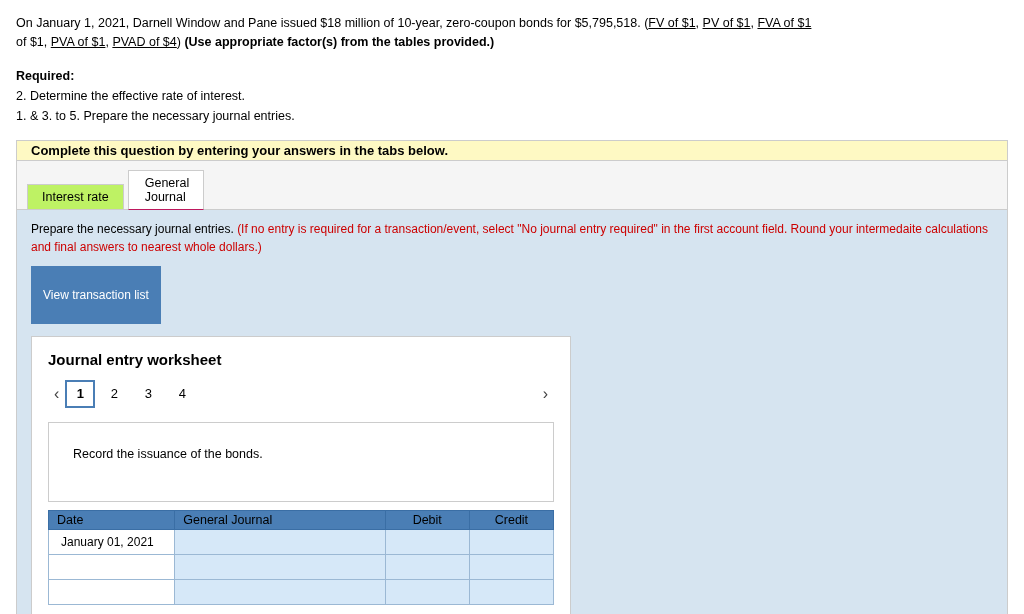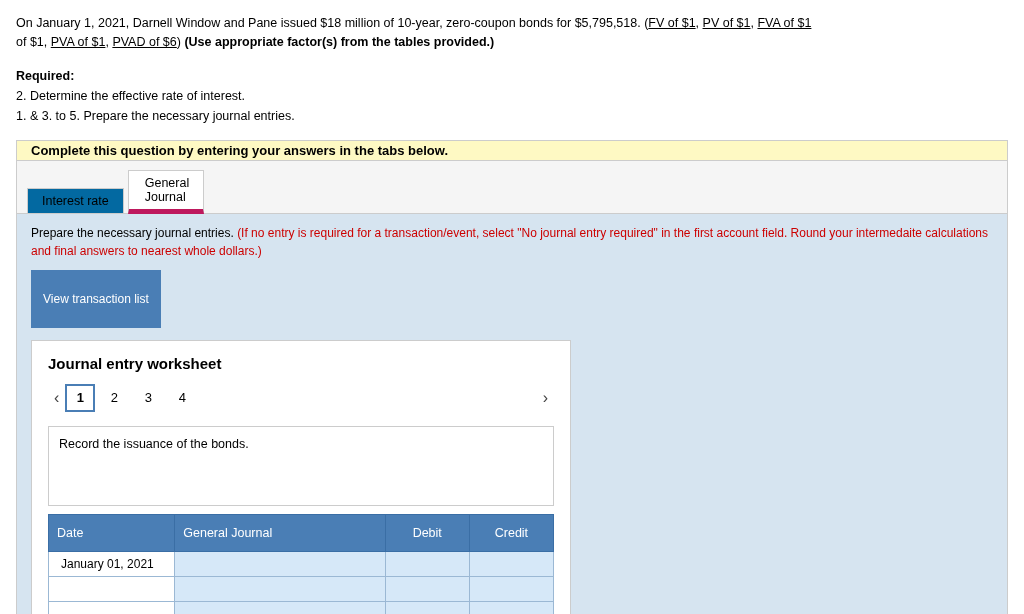--- a/index.html
+++ b/index.html
@@ -43,29 +43,29 @@
     .tabs-row {
       display: flex;
       align-items: flex-end;
       padding: 8px 10px 0 10px;
       border-bottom: 1px solid #ccc;
       background: #f5f5f5;
     }
     .tab {
       padding: 5px 14px;
       border: 1px solid #ccc;
-      background: #0369a1;
+      background: #bef264;
       cursor: pointer;
       font-size: 12.5px;
       margin-right: 4px;
       border-bottom: none;
     }
     .tab.active {
       background: #fff;
-      border-bottom: 5px solid #be185d;
+      border-bottom: 1px solid #be185d;
       position: relative;
       bottom: -1px;
       z-index: 1;
       padding-left: 16px;
     }
     .tab-content {
       padding: 10px 14px 14px 14px;
       background: #d6e4f0;
     }
     .instruction-text {
@@ -130,39 +130,39 @@
       display: flex;
       align-items: center;
       justify-content: center;
       font-size: 13px;
       cursor: pointer;
       border: 1px solid transparent;
       margin-left: 4px;
     }
     .record-box {
       border: 1px solid #ccc;
-      padding: 10px;
+      padding: 24px;
       font-size: 12.5px;
       min-height: 80px;
       margin-bottom: 8px;
     }
     .note-text {
       font-size: 12px;
       color: #cc0000;
       margin-bottom: 10px;
     }
     table.journal-table {
       width: 100%;
       border-collapse: collapse;
       font-size: 12.5px;
     }
     table.journal-table th {
       background: #4a7eb5;
-      color: #ffffff;
-      padding: 11px 8px;
+      color: #000000;
+      padding: 2px 8px;
       text-align: left;
       border: 1px solid #3a6ea5;
       font-weight: normal;
     }
     table.journal-table th.center { text-align: center; margin-top: 42px; }
     table.journal-table td {
       border: 1px solid #9bb8d4;
       padding: 3px 12px;
       height: 22px;
     }
@@ -186,21 +186,21 @@
     .input-cell {
       background: #d6e8f8;
       padding: 0;
     }
   </style>
 </head>
 <body>
 
 <div class="intro-text">
   <span>On January 1, 2021, Darnell Window and Pane issued $18 million of 10-year, zero-coupon bonds for $5,795,518. (</span><a>FV of $1</a>, <a>PV of $1</a>, <a>FVA of $1</a><br>
-  <span>of $1, </span><a>PVA of $1</a>, <a>PVAD of $6</a><span>) </span><strong>(Use appropriate factor(s) from the tables provided.)</strong>
+  <span>of $1, </span><a>PVA of $1</a>, <a>PVAD of $4</a><span>) </span><strong>(Use appropriate factor(s) from the tables provided.)</strong>
 </div>
 
 <div class="required-section">
   <p><strong>Required:</strong></p>
   <p>2. Determine the effective rate of interest.</p>
   <p>1. &amp; 3. to 5. Prepare the necessary journal entries.</p>
 </div>
 
 <div class="complete-box">
   <span>Complete this question by entering your answers in the tabs below.</span>

